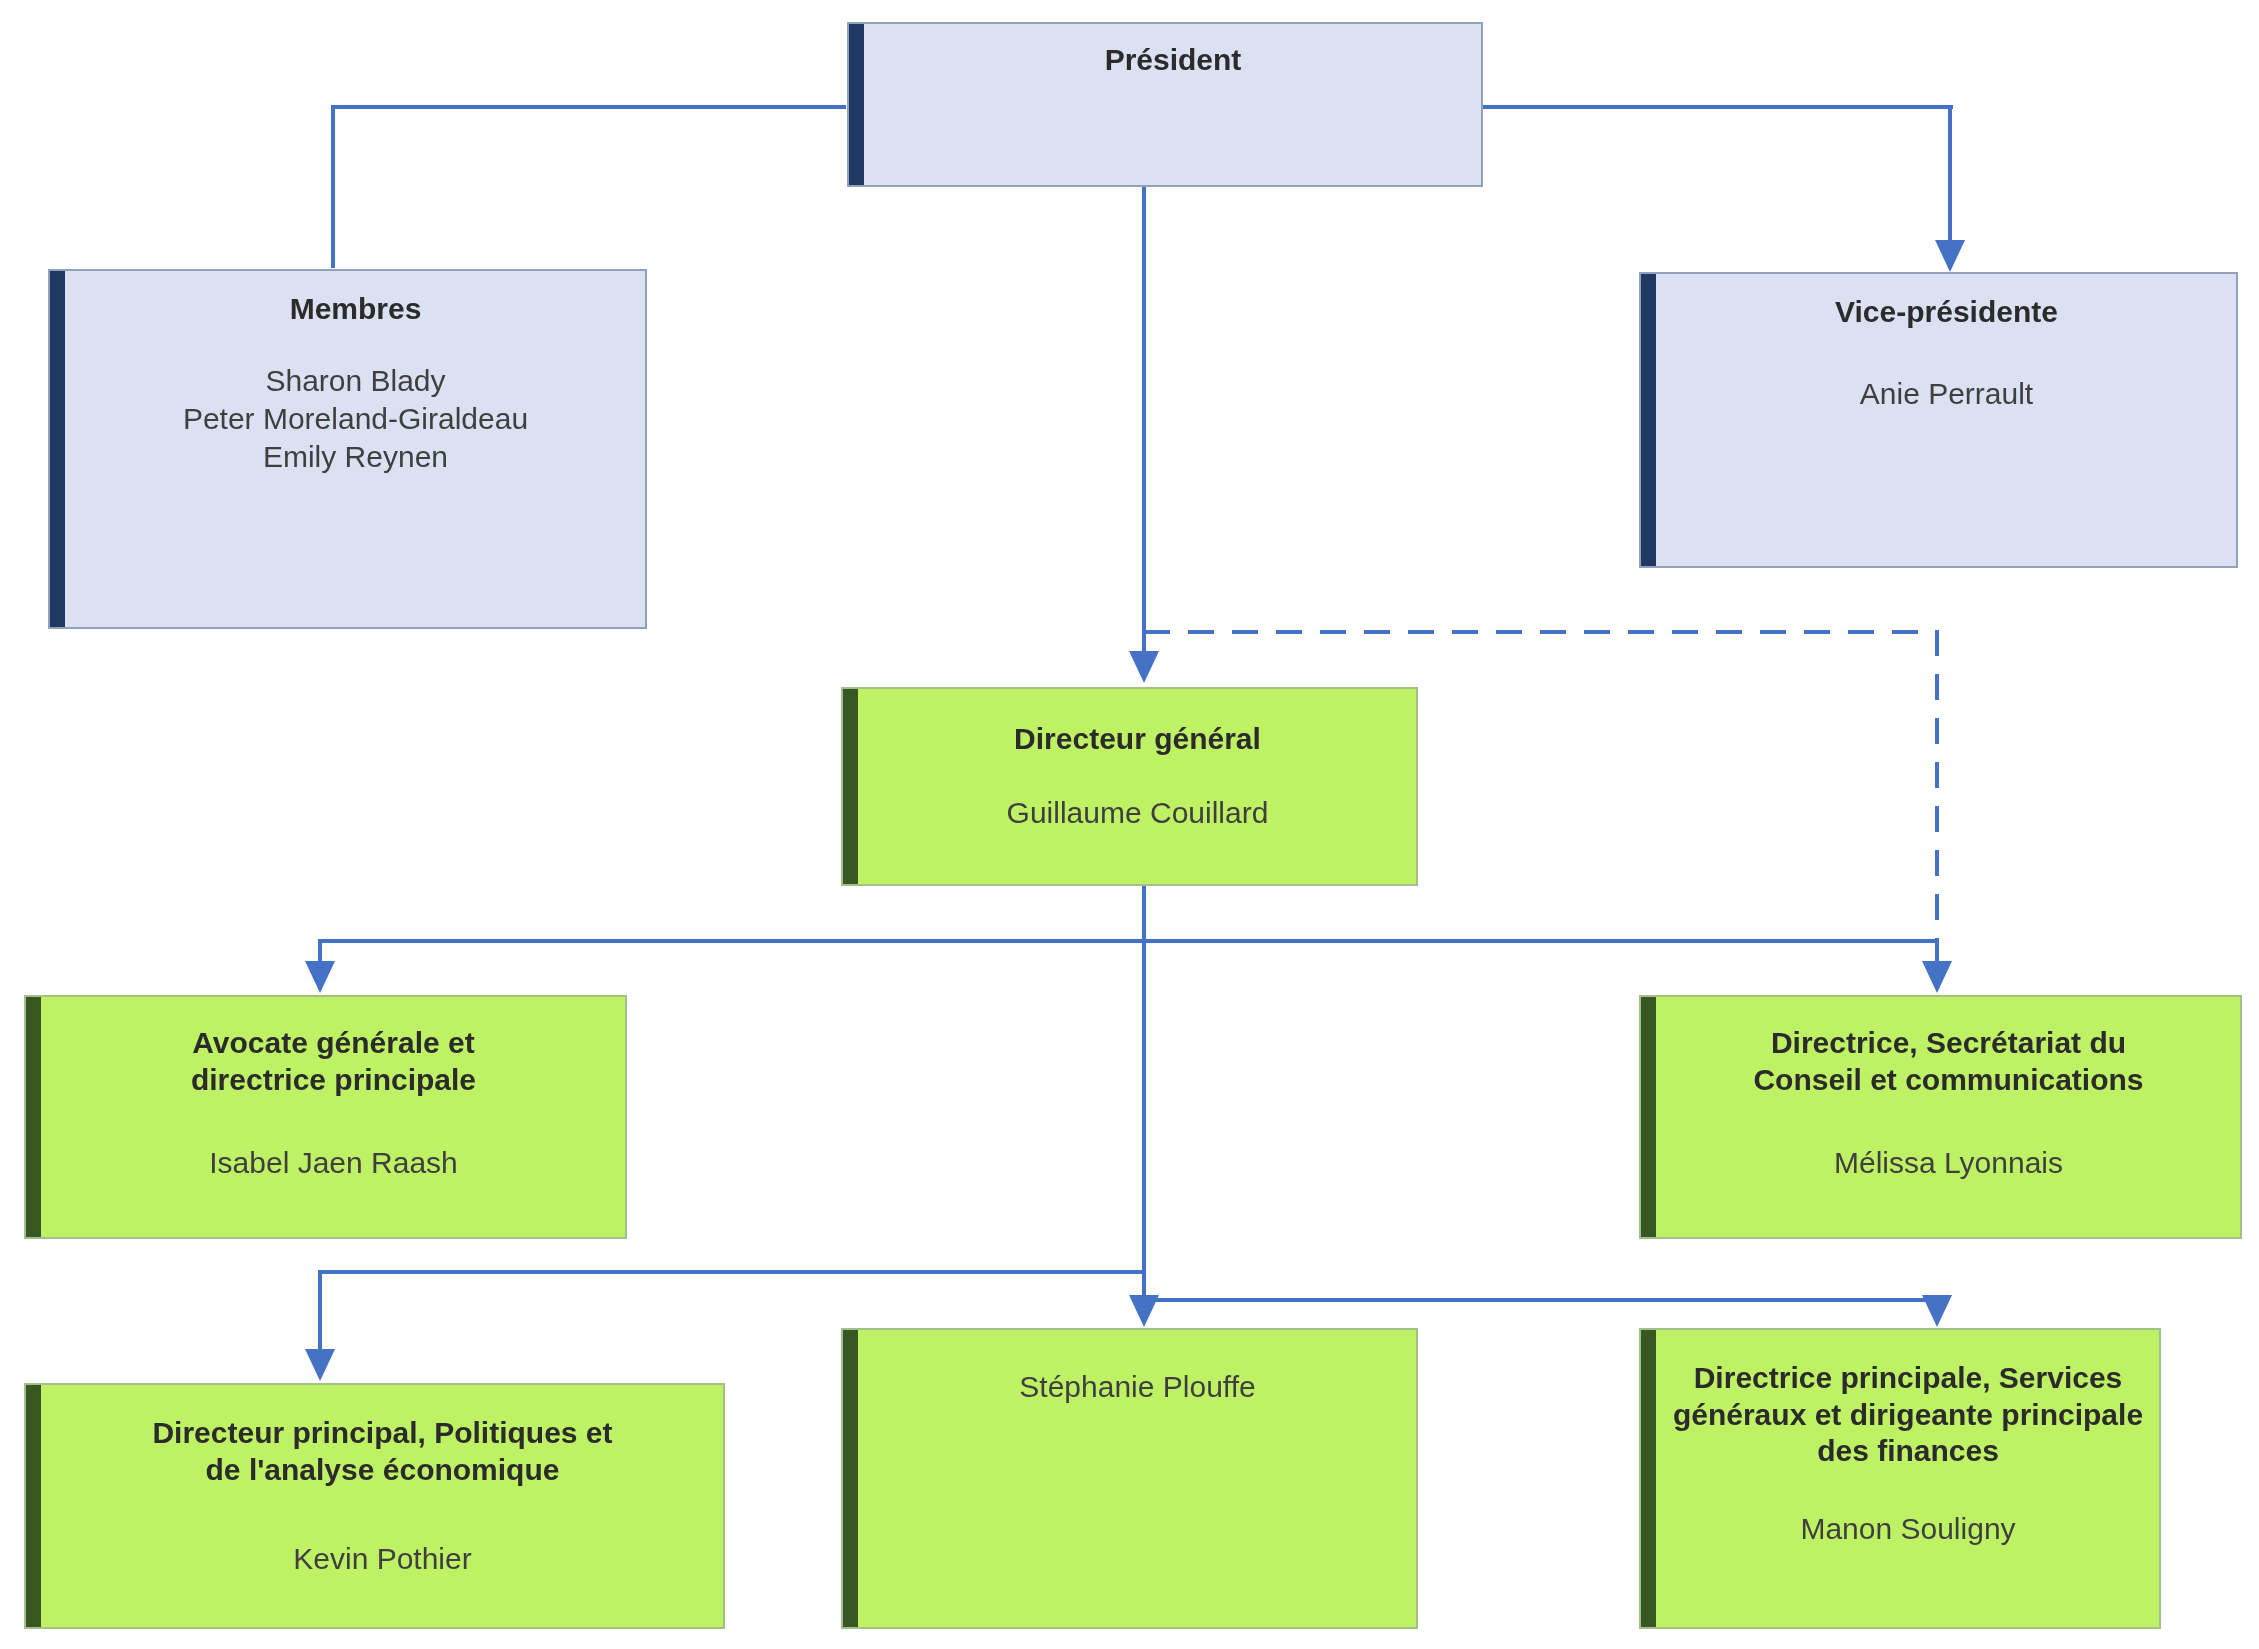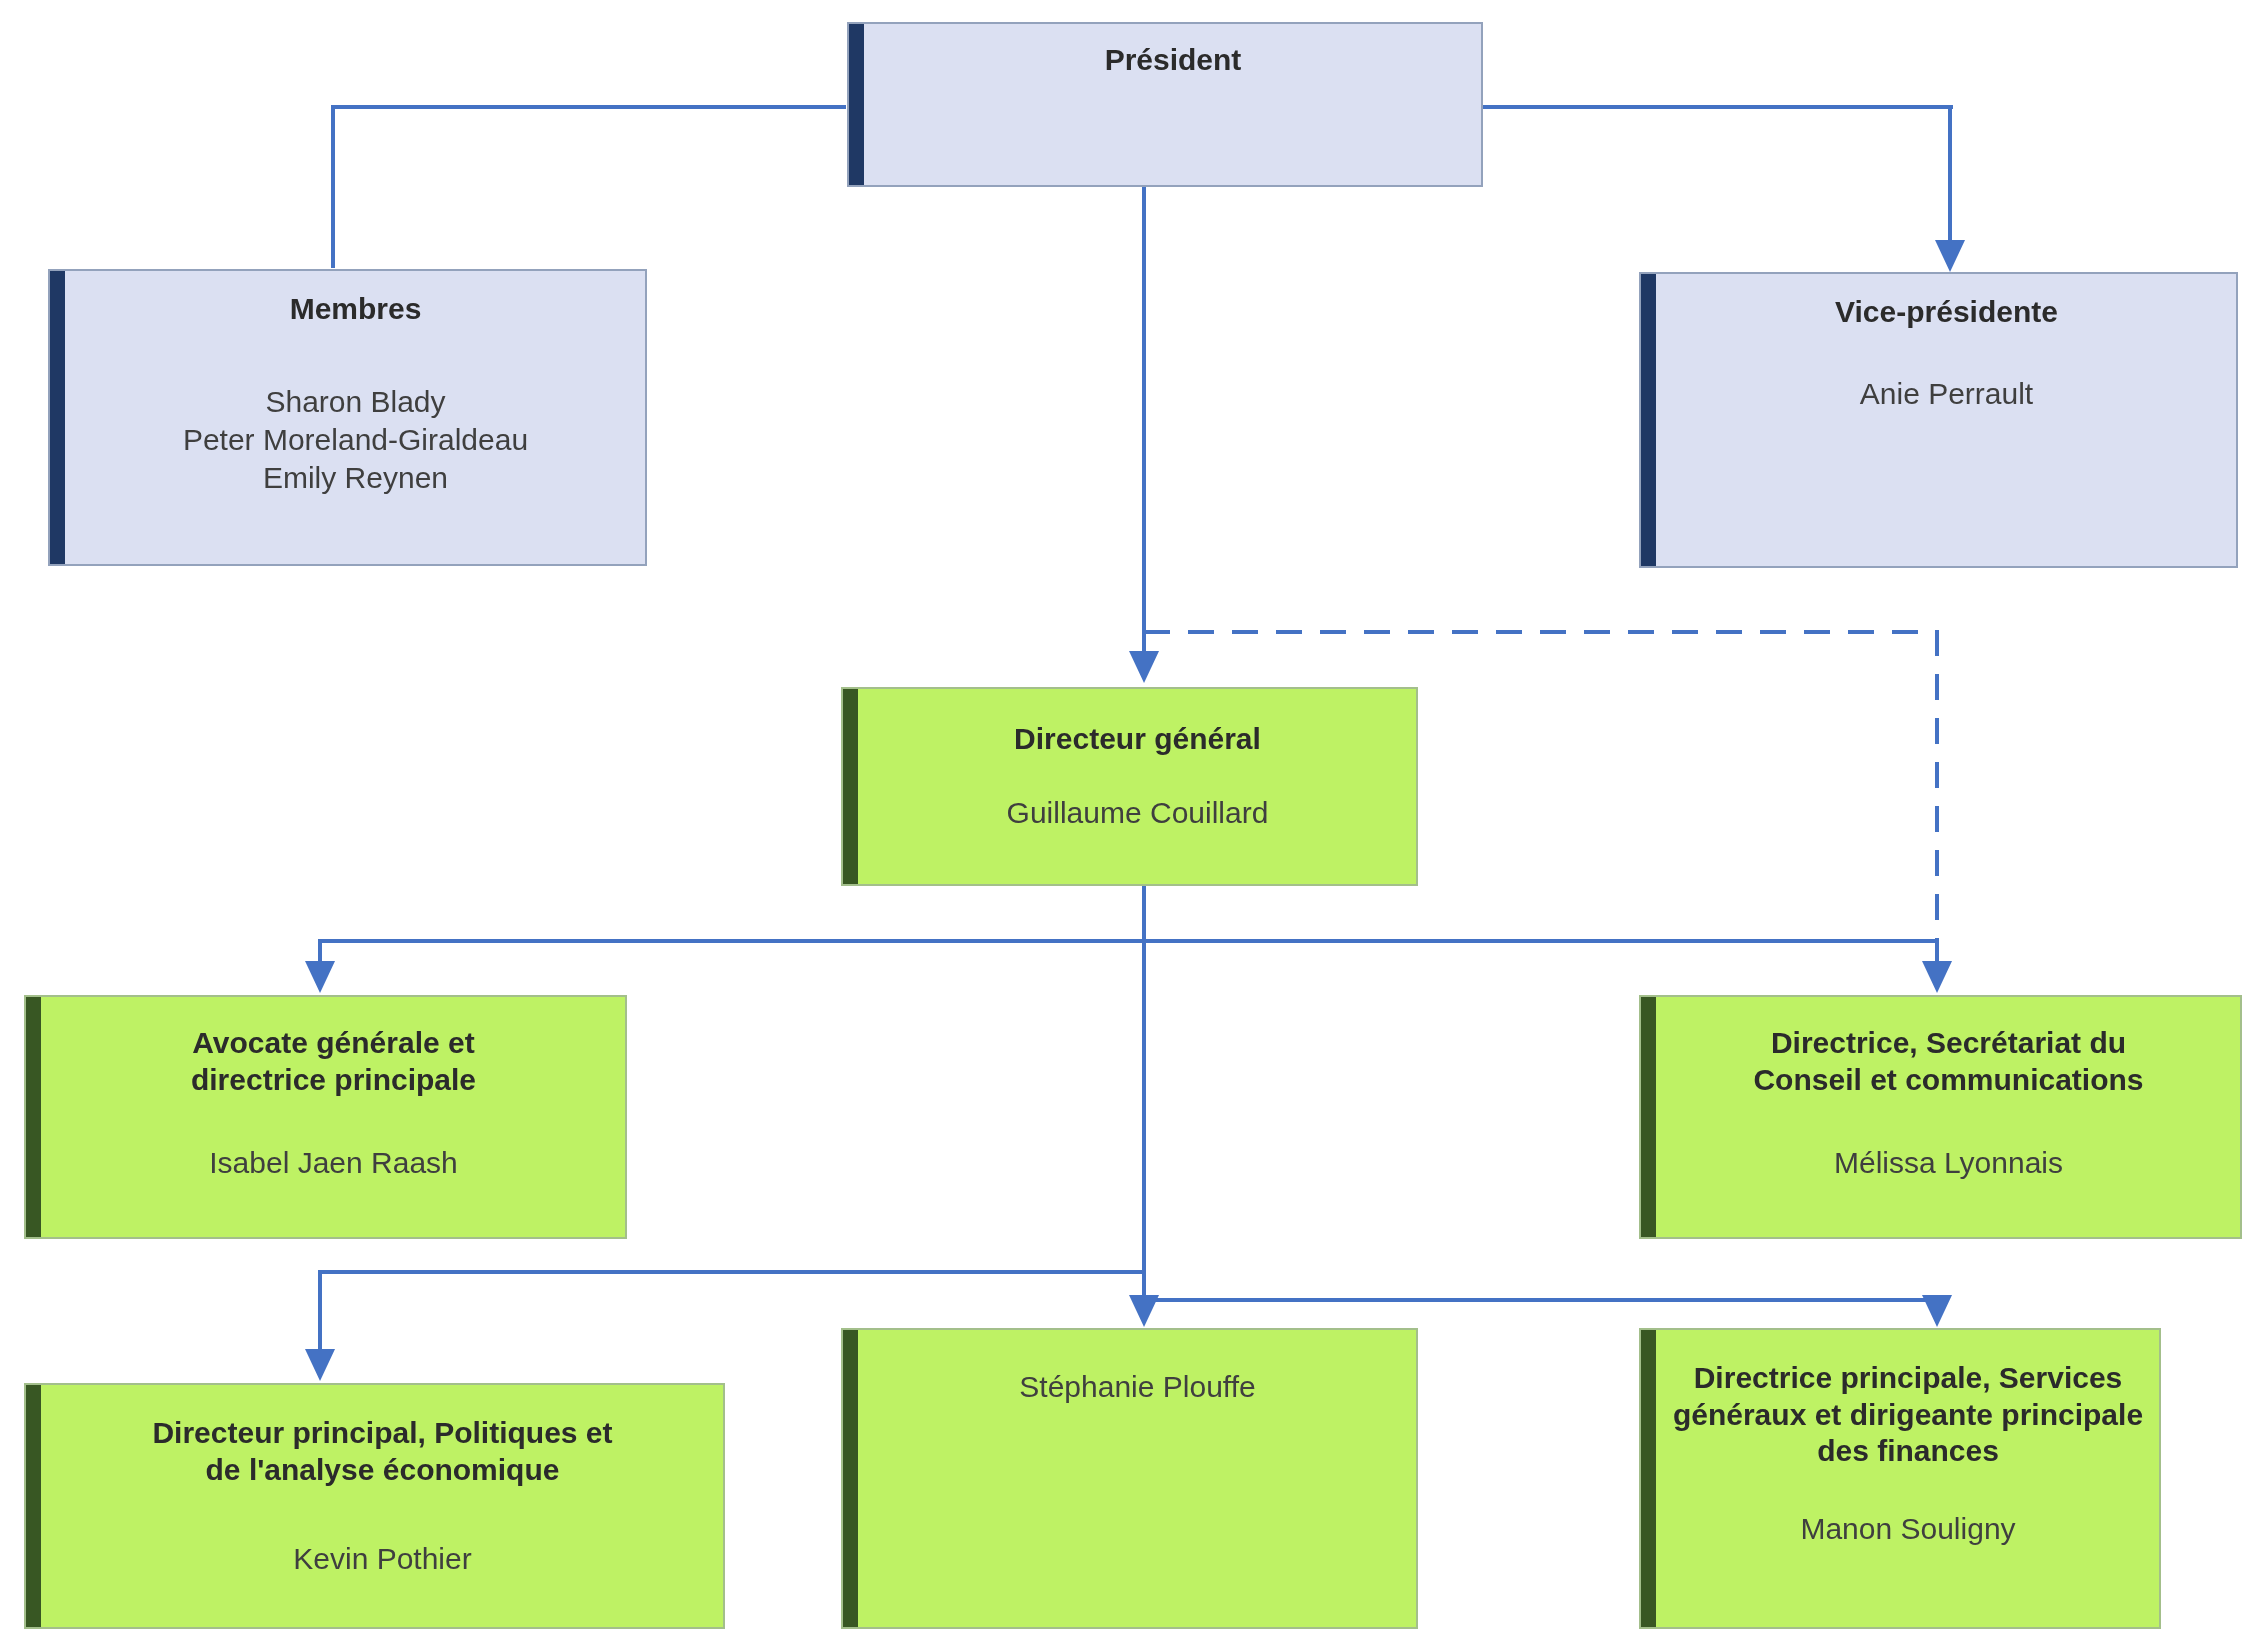--- a/index.html
+++ b/index.html
@@ -62,24 +62,24 @@
 
   <div class="lh" style="left:1142px;top:1298px;width:797px;"></div>
   <div class="arrow" style="left:1129px;top:1295px;"></div>
   <div class="arrow" style="left:1922px;top:1295px;"></div>
 
   <div class="box blue" style="left:847px;top:22px;width:636px;height:165px;padding-top:18px;">
     <span class="bar"></span>
     <div class="title">Président</div>
   </div>
 
-  <div class="box blue" style="left:48px;top:269px;width:599px;height:297px;padding-top:20px;">
+  <div class="box blue" style="left:48px;top:269px;width:599px;height:360px;padding-top:20px;">
     <span class="bar"></span>
     <div class="title">Membres</div>
-    <div class="names" style="margin-top:55px;">
+    <div class="names" style="margin-top:34px;">
       <div>Sharon Blady</div>
       <div>Peter Moreland-Giraldeau</div>
       <div>Emily Reynen</div>
     </div>
   </div>
 
   <div class="box blue" style="left:1639px;top:272px;width:599px;height:296px;padding-top:20px;">
     <span class="bar"></span>
     <div class="title">Vice-présidente</div>
     <div class="names" style="margin-top:44px;">

